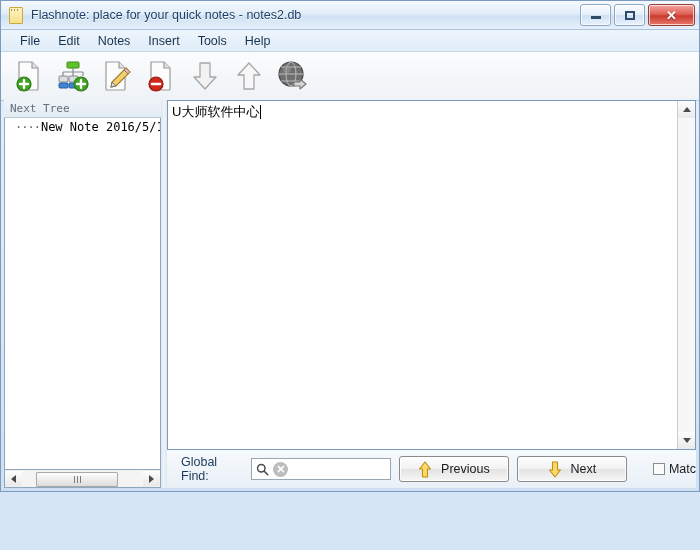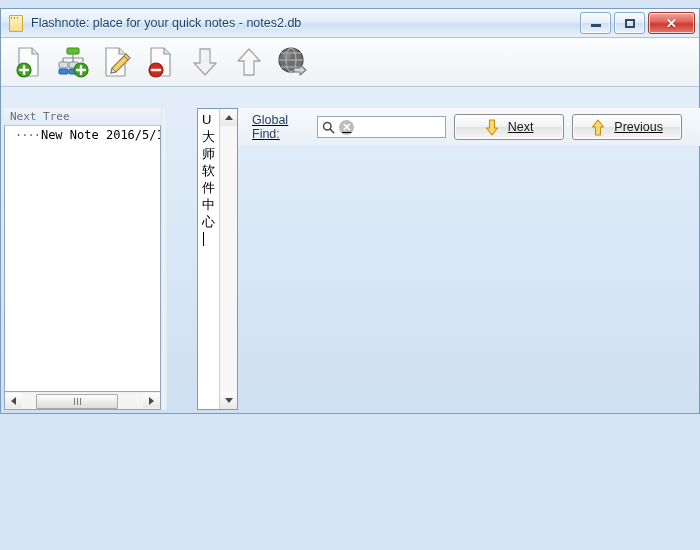--- a/index.html
+++ b/index.html
@@ -4,22 +4,22 @@
 <style>
   html, body {
     margin: 0; padding: 0;
     width: 700px; height: 550px;
     overflow: hidden;
     font-family: "Liberation Sans", sans-serif;
   }
   body { background: #d6e5f5; }
 
   .window {
-    position: absolute; left: 0; top: 8px;
-    width: 700px; height: 406px;
+    position: absolute; left: 0; top: 0;
+    width: 700px; height: 492px;
     background: linear-gradient(180deg,#e8f1fb 0%, #cfe0f2 100%);
     box-sizing: border-box;
     border: 1px solid #7a9bbd;
   }
 
   
   .titlebar {
     position: relative;
     height: 28px;
     background: linear-gradient(180deg,#f4f9fe 0%,#e2eefa 45%,#cfe1f3 55%,#e6f1fb 100%);
@@ -134,21 +134,21 @@
   .grip-v { width: 7px; height: 7px;
     background: repeating-linear-gradient(90deg,#7b7b7b 0 1px, transparent 1px 3px); }
 
   .splitter {
     position: absolute; left: 157px; top: 0; width: 6px; bottom: 0;
     background: linear-gradient(90deg,#dfe7ef 0%, #eef3f8 50%, #dfe7ef 100%);
   }
 
   .editor-panel {
     position: absolute; left: 163px; top: 0; right: 0; bottom: 0;
-    display: flex; flex-direction: row; margin-left: 30px;
+    display: flex; flex-direction: column;
   }
   .editor-wrap {
     flex: 1; position: relative;
     border: 1px solid #7a9bbd; background: #fff;
     display: flex; min-height: 0;
   }
   .editor-area {
     flex: 1; padding: 2px 4px; font-size: 13px; color: #000;
     line-height: 17px; overflow: hidden; position: relative;
   }
@@ -170,21 +170,20 @@
   .tri-up    { border-left: 4px solid transparent; border-right: 4px solid transparent; border-bottom: 5px solid #4a4a4a; }
   .tri-down  { border-left: 4px solid transparent; border-right: 4px solid transparent; border-top: 5px solid #4a4a4a; }
   .tri-left  { border-top: 4px solid transparent; border-bottom: 4px solid transparent; border-right: 5px solid #4a4a4a; }
   .tri-right { border-top: 4px solid transparent; border-bottom: 4px solid transparent; border-left: 5px solid #4a4a4a; }
 
   
   .findbar {
     height: 38px; display: flex; align-items: center; gap: 8px;
     padding-left: 14px;
     background: linear-gradient(180deg,#f6f9fc 0%, #e9f0f7 100%);
-    text-decoration: underline;
   }
   .find-label { font-size: 12.5px; color: #1c3a59; }
   .search-box {
     width: 150px; height: 22px; background: #fff;
     border: 1px solid #9aa7b3; display: flex; align-items: center;
     padding: 0 4px; box-sizing: border-box; gap: 4px;
   }
   .search-ph { flex: 1; font-size: 12px; color: #9a9a9a; }
   .clear-btn {
     width: 15px; height: 15px; border-radius: 50%;
@@ -223,20 +222,28 @@
       </div>
       <div class="winbtn">
         <div class="gl-max"></div>
       </div>
       <div class="winbtn close">
         <span class="gl-close">✕</span>
       </div>
     </div>
   </div>
 
+  <div class="menubar">
+    <div class="menu-item">File</div>
+    <div class="menu-item">Edit</div>
+    <div class="menu-item">Notes</div>
+    <div class="menu-item">Insert</div>
+    <div class="menu-item">Tools</div>
+    <div class="menu-item">Help</div>
+  </div>
 
   <div class="toolbar">
 
     <div class="tb-btn">
       <svg width="34" height="34" viewBox="0 0 34 34">
         <path d="M7 3 h13 l6 6 v21 a1 1 0 0 1 -1 1 H8 a1 1 0 0 1 -1 -1 Z" fill="#fcfcfc" stroke="#9a9a9a" stroke-width="1.2"></path>
         <path d="M20 3 v6 h6" fill="#e2e2e2" stroke="#9a9a9a" stroke-width="1.2"></path>
         <circle cx="12" cy="25" r="7" fill="#3fa420" stroke="#2c7a14" stroke-width="1.2"></circle>
         <path d="M12 21 v8 M8 25 h8" stroke="#fff" stroke-width="2.4" stroke-linecap="round"></path>
       </svg>
@@ -344,32 +351,32 @@
           <div class="search-box">
             <svg width="13" height="13" viewBox="0 0 16 16">
               <circle cx="6.5" cy="6.5" r="4.6" fill="none" stroke="#4a4a4a" stroke-width="1.8"></circle>
               <path d="M10.2 10.2 L14.4 14.4" stroke="#4a4a4a" stroke-width="2" stroke-linecap="round"></path>
             </svg>
             <div class="clear-btn">✕</div>
           </div>
 
           <div class="find-btn">
             <svg width="14" height="17" viewBox="0 0 14 17">
+              <path d="M4.5 16 h5 v-8 h3 l-5.5 -7 -5.5 7 h3 Z" fill="#fbd96b" stroke="#c28f10" stroke-width="1.1" stroke-linejoin="round"></path>
+            </svg>
+            <span>Previous</span>
+          </div>
+
+          <div class="find-btn">
+            <svg width="14" height="17" viewBox="0 0 14 17">
               <path d="M4.5 1 h5 v8 h3 l-5.5 7 -5.5 -7 h3 Z" fill="#fbd96b" stroke="#c28f10" stroke-width="1.1" stroke-linejoin="round"></path>
             </svg>
             <span>Next</span>
           </div>
 
-          <div class="find-btn">
-            <svg width="14" height="17" viewBox="0 0 14 17">
-              <path d="M4.5 16 h5 v-8 h3 l-5.5 -7 -5.5 7 h3 Z" fill="#fbd96b" stroke="#c28f10" stroke-width="1.1" stroke-linejoin="round"></path>
-            </svg>
-            <span>Previous</span>
-          </div>
-
           <div class="cbrow">
             <div class="checkbox"></div>
             <span class="cb-label">Matc</span>
           </div>
         </div>
       </div>
 
     </div>
   </div>
 </div>

